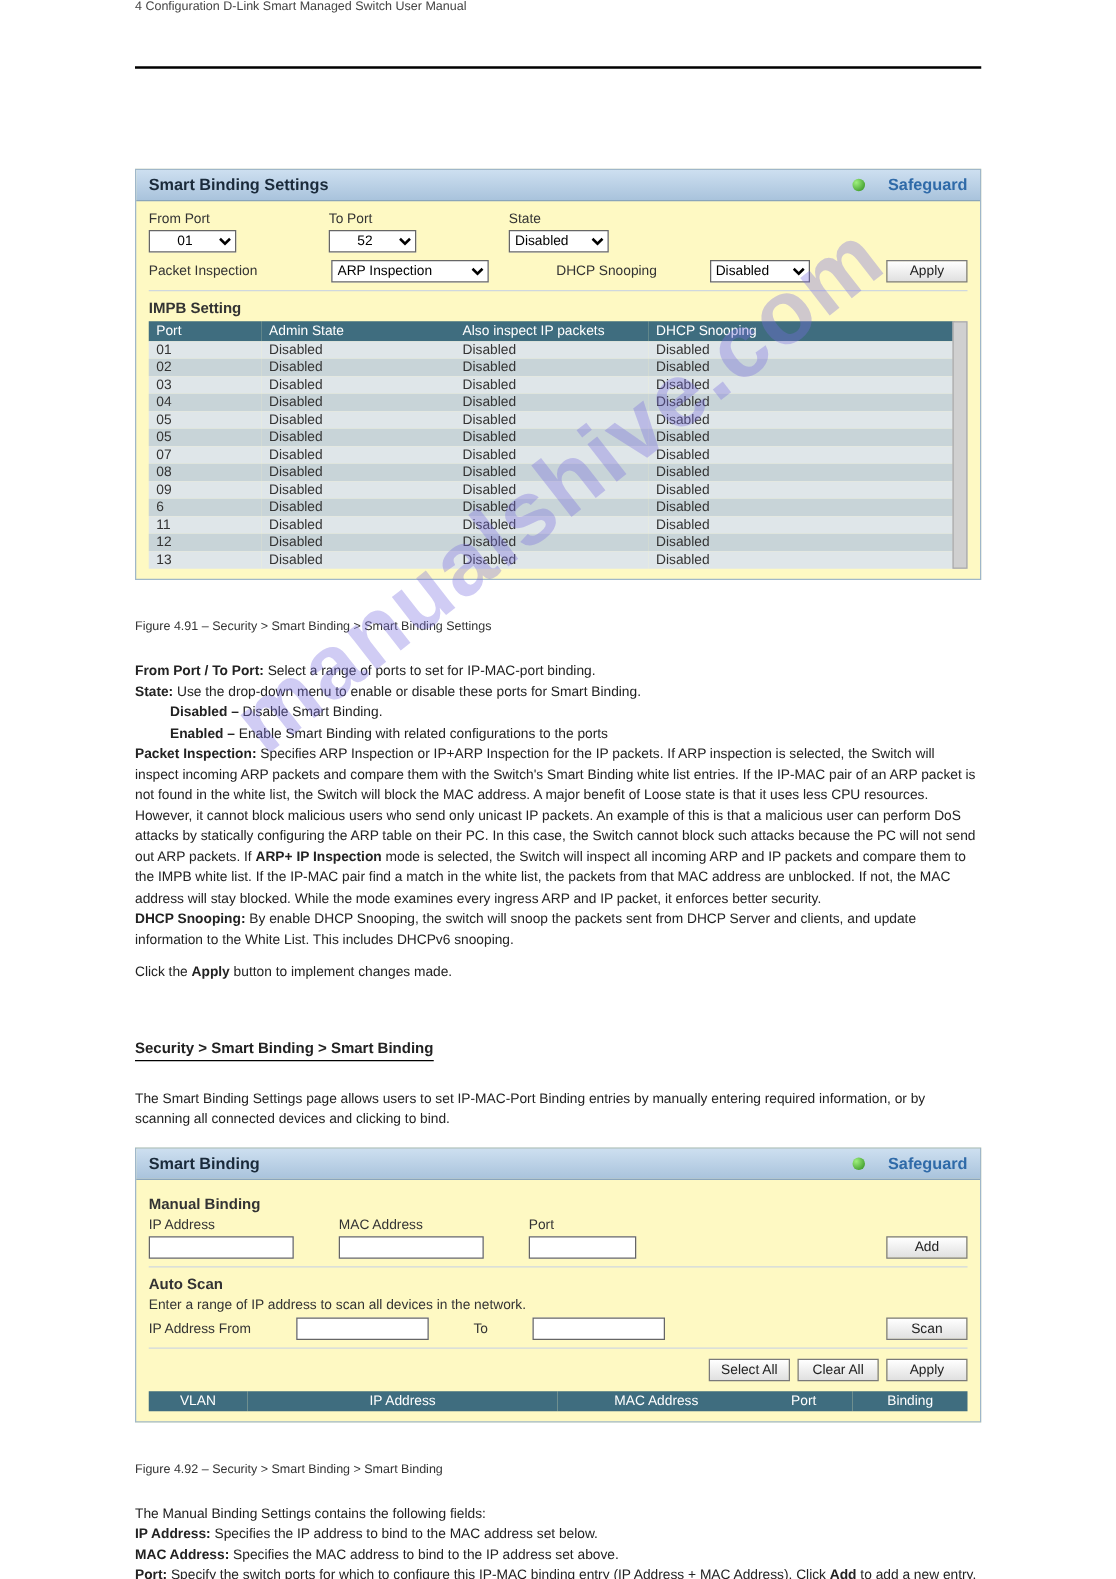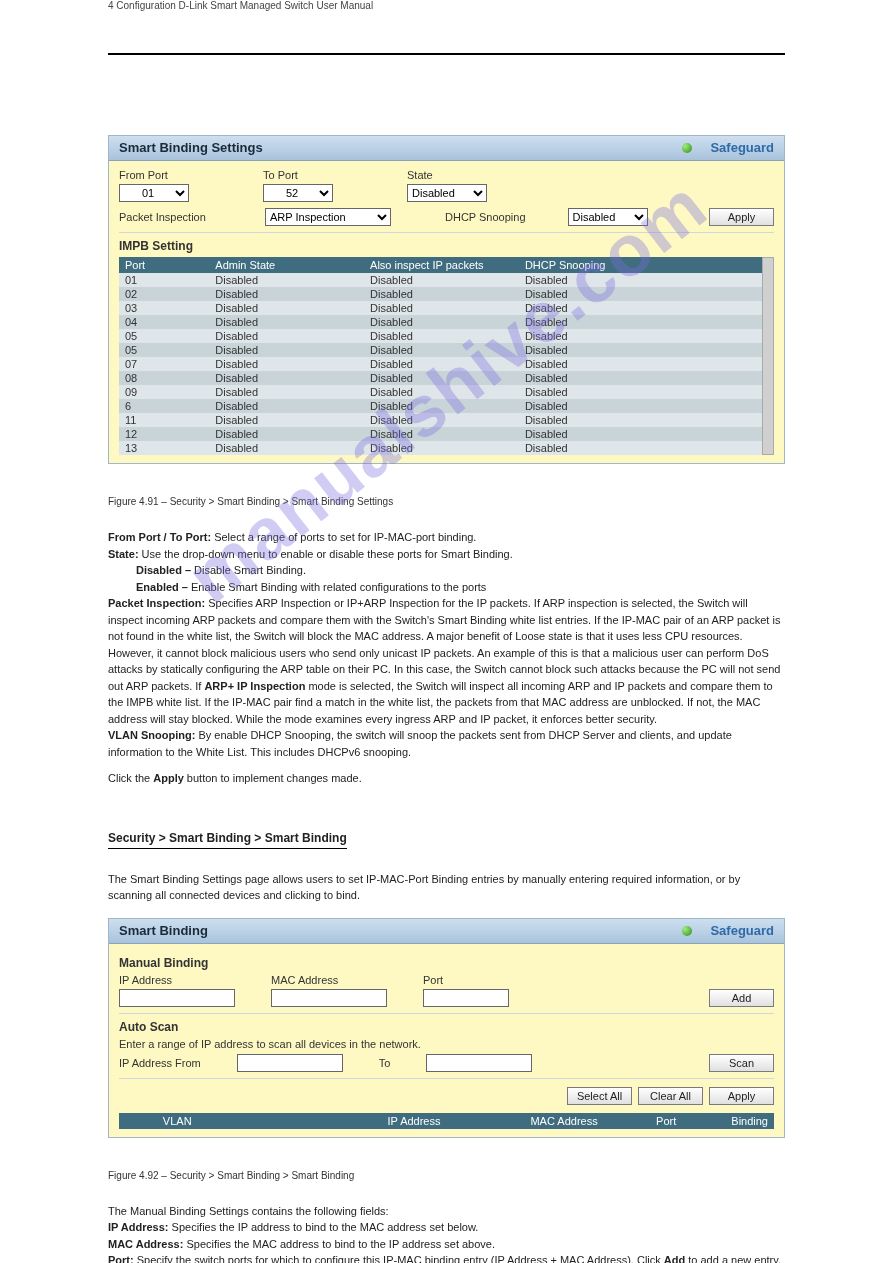--- a/index.html
+++ b/index.html
@@ -46,21 +46,21 @@
   .desc b{font-weight:bold}
   .fig-cap{font-size:10px;color:#333;margin:4px 0 22px}
   .page-hdr{font-size:10px;color:#444;margin-bottom:0}
 
   .sub-head{font-weight:bold;font-size:12px;border-bottom:1px solid #000;padding-bottom:3px;display:inline-block;
             margin:30px 0 8px}
 
   .watermark{position:absolute;left:130px;top:350px;font-size:72px;font-weight:bold;color:#7a6ee0;opacity:.35;
              transform:rotate(-38deg);pointer-events:none;letter-spacing:2px}
 
-  .tbl2 th{background:#3f6d7f;color:#fff;text-align:right;padding:2px 6px;font-weight:normal;font-size:11px}
+  .tbl2 th{background:#3f6d7f;color:#fff;text-align:center;padding:2px 6px;font-weight:normal;font-size:11px}
 
   .right{margin-left:auto}
   .btn-row{display:flex;gap:6px;justify-content:flex-end;margin:8px 0}
 </style>
 </head>
 <body>
 
 <div class="page" style="position:relative">
   <div class="page-hdr">4 Configuration    D-Link Smart Managed Switch User Manual</div>
   <div class="top-rule"></div>
@@ -195,21 +195,21 @@
   </div>
 
   <div class="fig-cap">Figure 4.91 – Security &gt; Smart Binding &gt; Smart Binding Settings</div>
 
   <div class="desc">
     <div><b>From Port / To Port:</b><span> Select a range of ports to set for IP-MAC-port binding.</span></div>
     <div><b>State:</b><span> Use the drop-down menu to enable or disable these ports for Smart Binding.</span></div>
     <div style="padding-left:28px"><b>Disabled –</b> <span>Disable Smart Binding.</span></div>
     <div style="padding-left:28px"><b>Enabled –</b> <span>Enable Smart Binding with related configurations to the ports</span></div>
     <div><b>Packet Inspection:</b><span> Specifies ARP Inspection or IP+ARP Inspection for the IP packets. If ARP inspection is selected, the Switch will inspect incoming ARP packets and compare them with the Switch's Smart Binding white list entries. If the IP-MAC pair of an ARP packet is not found in the white list, the Switch will block the MAC address. A major benefit of Loose state is that it uses less CPU resources. However, it cannot block malicious users who send only unicast IP packets. An example of this is that a malicious user can perform DoS attacks by statically configuring the ARP table on their PC. In this case, the Switch cannot block such attacks because the PC will not send out ARP packets. If </span><b>ARP+ IP Inspection</b><span> mode is selected, the Switch will inspect all incoming ARP and IP packets and compare them to the IMPB white list. If the IP-MAC pair find a match in the white list, the packets from that MAC address are unblocked. If not, the MAC address will stay blocked. While the mode examines every ingress ARP and IP packet, it enforces better security.</span></div>
-    <div><b>VLAN Snooping:</b><span> By enable DHCP Snooping, the switch will snoop the packets sent from DHCP Server and clients, and update information to the White List. This includes DHCPv6 snooping.</span></div>
+    <div><b>DHCP Snooping:</b><span> By enable DHCP Snooping, the switch will snoop the packets sent from DHCP Server and clients, and update information to the White List. This includes DHCPv6 snooping.</span></div>
     <div style="margin-top:10px"><span>Click the </span><b>Apply</b><span> button to implement changes made.</span></div>
   </div>
 
   <div class="sub-head">Security &gt; Smart Binding &gt; Smart Binding</div>
   <div class="desc">The Smart Binding Settings page allows users to set IP-MAC-Port Binding entries by manually entering required information, or by scanning all connected devices and clicking to bind.</div>
 
   
   <div class="panel">
     <div class="titlebar">
       <span class="t">Smart Binding</span>

